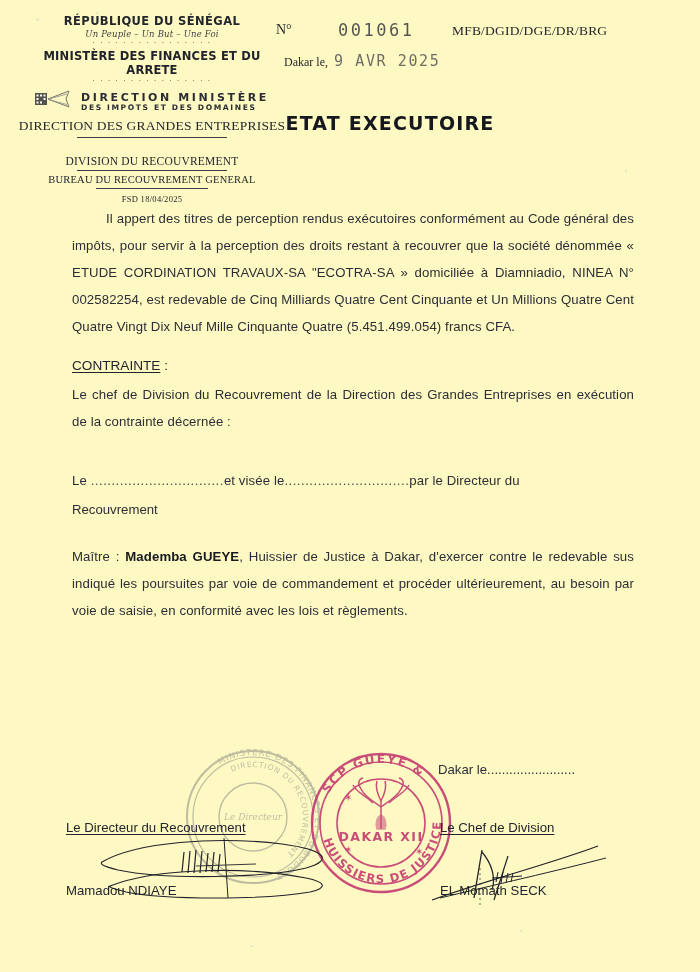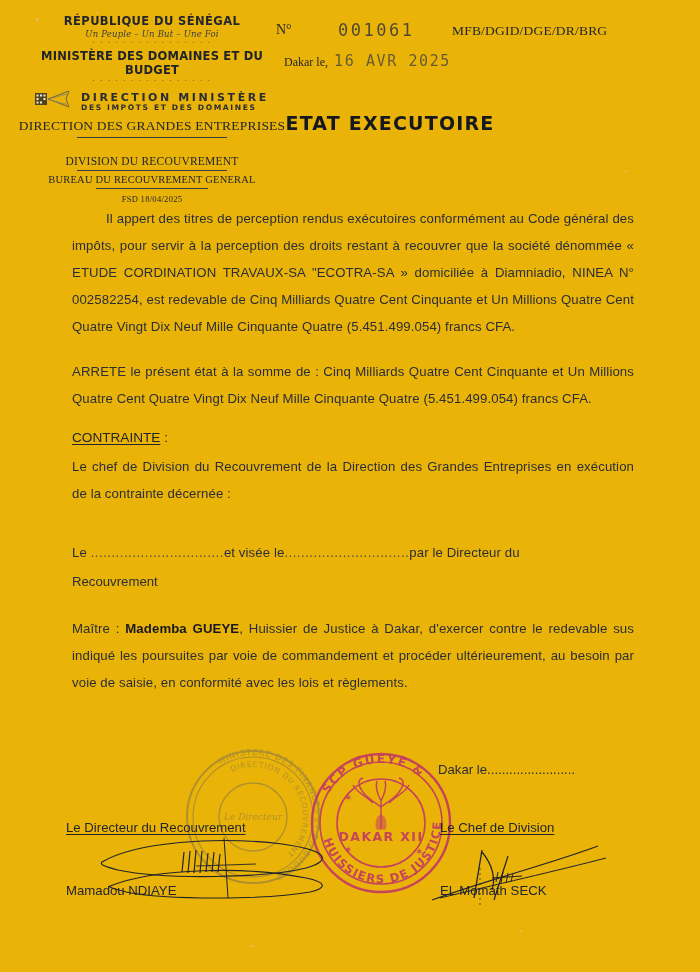--- a/index.html
+++ b/index.html
@@ -5,21 +5,21 @@
 <style>
   html, body {
     margin: 0;
     padding: 0;
     background: #ffffff;
   }
   .page {
     position: relative;
     width: 700px;
     height: 972px;
-    background: #eab308;
+    background: #fef9c3;
     overflow: hidden;
     font-family: "Liberation Sans", sans-serif;
     color: #20232a;
   }
 
   
   .hdr-left {
     position: absolute;
     left: 18px;
     top: 14px;
@@ -268,21 +268,21 @@
 </style>
 </head>
 <body>
 
 <div class="page">
 
   <div class="hdr-left">
     <div class="hdr-rep">RÉPUBLIQUE DU SÉNÉGAL</div>
     <div class="hdr-devise">Un Peuple – Un But – Une Foi</div>
     <div class="dotrule">· · · · · · · · · · · · · · · ·</div>
-    <div class="hdr-min">MINISTÈRE DES DOMAINES ET DU BUDGET</div>
+    <div class="hdr-min">MINISTÈRE DES FINANCES ET DU ARRETE</div>
     <div class="dotrule">· · · · · · · · · · · · · · · ·</div>
 
     <div class="dg-row">
       <div class="dg-logo">
         <svg width="40" height="22" viewBox="0 0 40 22">
           <rect x="0" y="5" width="12" height="12" fill="#24272e"></rect>
           <rect x="1.5" y="6.5" width="2" height="2" fill="#fdfdfc"></rect>
           <rect x="5" y="6.5" width="2" height="2" fill="#fdfdfc"></rect>
           <rect x="8.5" y="6.5" width="2" height="2" fill="#fdfdfc"></rect>
           <rect x="1.5" y="10" width="2" height="2" fill="#fdfdfc"></rect>
@@ -310,31 +310,30 @@
   </div>
 
   <div class="hdr-right">
     <div class="num-row">
       <span class="lbl-serif num-label">N°</span>
       <span class="num-value">001061</span>
       <span class="ref-code">MFB/DGID/DGE/DR/BRG</span>
     </div>
     <div class="date-row">
       <span class="lbl-serif lbl-small date-label">Dakar le,</span>
-      <span class="date-value">16 AVR 2025</span>
+      <span class="date-value">9 AVR 2025</span>
     </div>
   </div>
 
   <div class="doc-title">ETAT EXECUTOIRE</div>
 
   <div class="body">
 
     <p class="para indent">Il appert des titres de perception rendus exécutoires conformément au Code général des impôts, pour servir à la perception des droits restant à recouvrer que la société dénommée « ETUDE CORDINATION TRAVAUX-SA "ECOTRA-SA » domiciliée à Diamniadio, NINEA N° 002582254, est redevable de Cinq Milliards Quatre Cent Cinquante et Un Millions Quatre Cent Quatre Vingt Dix Neuf Mille Cinquante Quatre (5.451.499.054) francs CFA.</p>
 
-    <p class="para">ARRETE le présent état à la somme de : Cinq Milliards Quatre Cent Cinquante et Un Millions Quatre Cent Quatre Vingt Dix Neuf Mille Cinquante Quatre (5.451.499.054) francs CFA.</p>
 
     <p class="sec-head"><u>CONTRAINTE</u><span> :</span></p>
 
     <p class="para">Le chef de Division du Recouvrement de la Direction des Grandes Entreprises en exécution de la contrainte décernée :</p>
 
     <div style="height:14px"></div>
 
     <p class="para fill-line"><span>Le </span><span class="dots">................................</span><span>et visée le</span><span class="dots">..............................</span><span>par le Directeur du</span></p>
 
     <div class="fill-row2">

